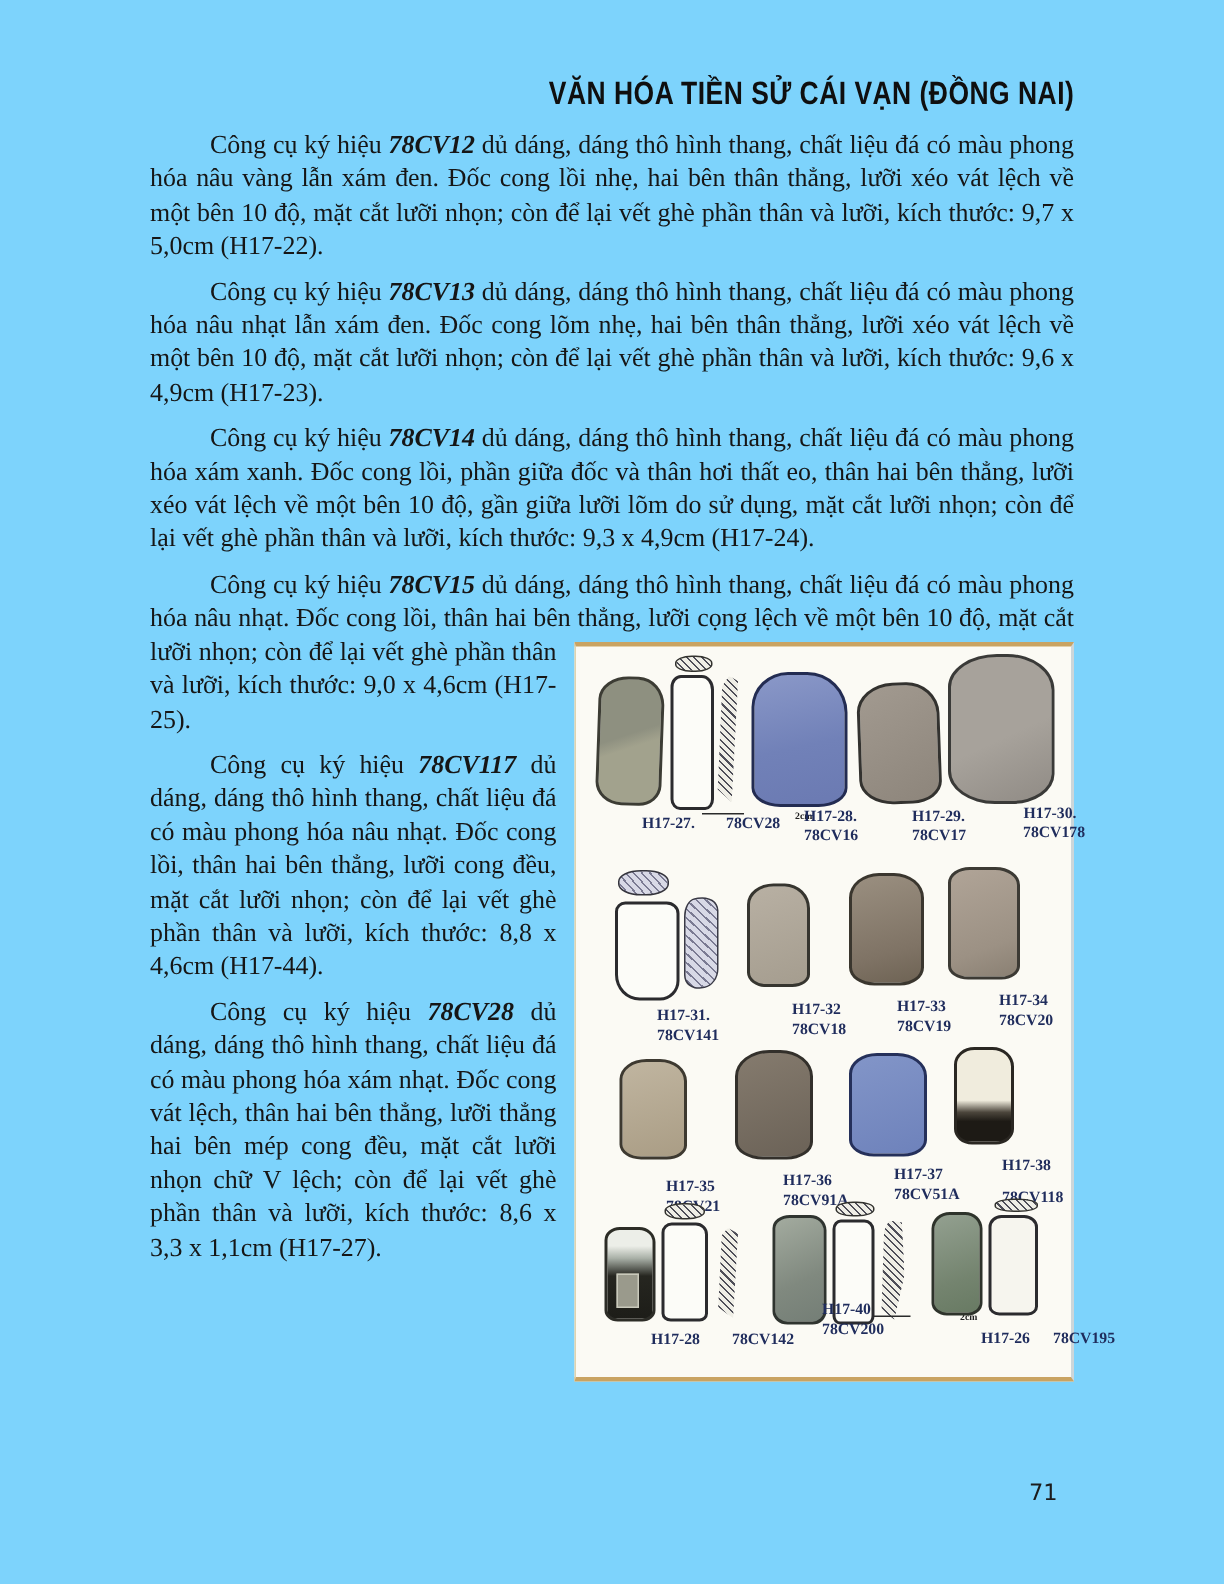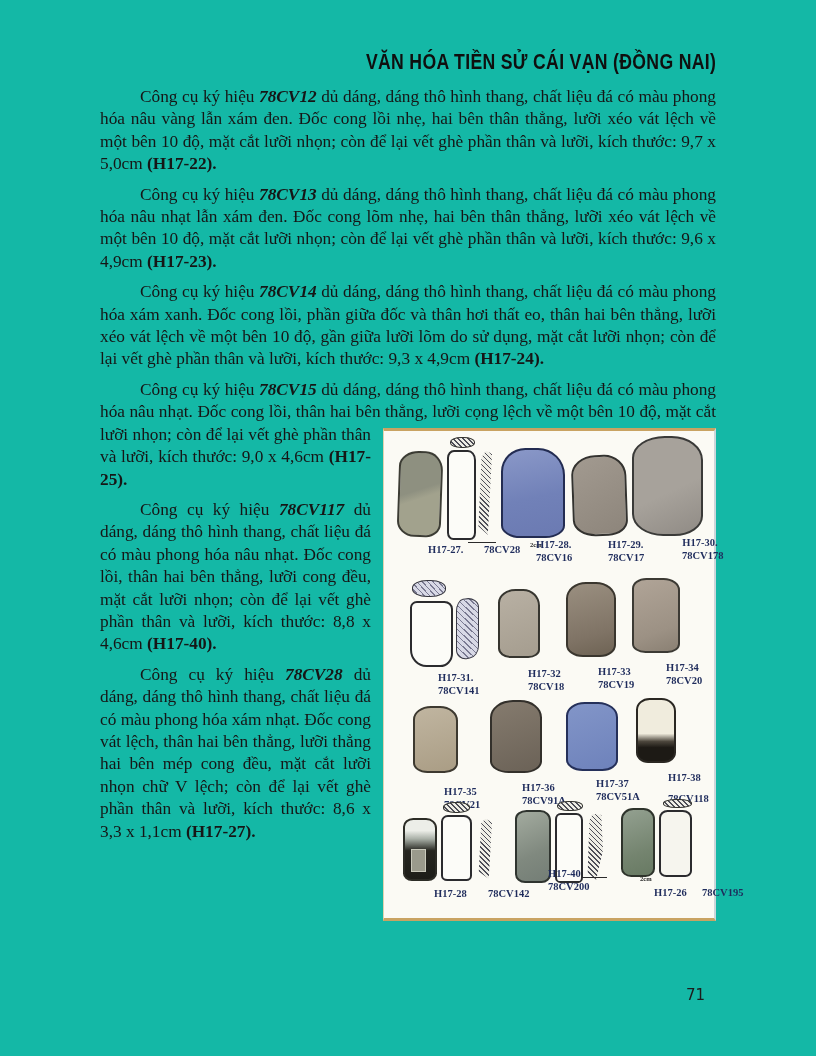--- a/index.html
+++ b/index.html
@@ -1,26 +1,26 @@
 <!DOCTYPE html>
 <html><head>
 <meta charset="utf-8">
 <style>
   html,body{margin:0;padding:0;background:#e8e8e8;}
-  .page{position:relative;width:816px;height:1056px;margin:0 auto;background:#14b8a6;
+  .page{position:relative;width:816px;height:1056px;margin:0 auto;background:#7dd3fc;
         font-family:"Liberation Serif",serif;color:#161616;overflow:hidden;}
   .running-head{position:absolute;top:50px;right:100px;
         font-family:"Liberation Sans",sans-serif;font-weight:700;font-size:21.5px;
         white-space:nowrap;transform:scaleX(.82);transform-origin:100% 50%;
         letter-spacing:.4px;color:#0f0f0f;}
   .content{position:absolute;left:100px;top:86px;width:616px;
         font-size:17.3px;line-height:22.4px;text-align:justify;}
   .para{margin:0 0 8px 0;text-indent:40px;}
   .code{font-style:italic;font-weight:700;}
-  .ref{font-weight:700;margin-top:39px;}
+  .ref{font-weight:400;margin-top:39px;}
   
   .plate{float:right;width:330px;height:487px;margin:4px 0 6px 12px;position:relative;
         background:#fbfaf4;
         border-top:3px solid #c9a362;border-bottom:3px solid #c9a362;
         border-left:1px solid #e0d3ae;border-right:2px solid #ccd6da;}
   .stone{position:absolute;box-sizing:border-box;}
   .lab{position:absolute;font-weight:700;font-size:10.5px;line-height:13.5px;
         color:#1f2c5c;text-align:center;white-space:nowrap;
         font-family:"Liberation Serif",serif;}
   .hatch{background:repeating-linear-gradient(45deg,#4e4e58 0,#4e4e58 1px,rgba(0,0,0,0) 1px,rgba(0,0,0,0) 3.5px),#efeee6;}
@@ -156,21 +156,21 @@
         <span class="stone" style="left:237px;top:377px;width:34px;height:69px;border:2px solid #2e332b;border-radius:36% 34% 28% 30%/16% 16% 12% 12%;background:linear-gradient(160deg,#93a090,#74846f 65%,#687a63);"></span>
         <span class="stone draw" style="left:275px;top:379px;width:33px;height:67px;border-radius:26% 28% 20% 22%/12% 12% 9% 9%;background:#f6f5ee;"></span>
         <span class="stone hatch" style="left:279px;top:368px;width:29px;height:9px;border:1.5px solid #32322e;border-radius:45%;"></span>
         <span class="lab" style="left:230px;top:455px;width:48px;">H17-26</span>
         <span class="lab" style="left:278px;top:455px;width:54px;">78CV195</span>
 
       </span><span>và lưỡi, kích thước: 9,0 x 4,6cm </span><span class="ref">(H17-25).</span>
     </div>
 
     <div class="para">
-      <span>Công cụ ký hiệu </span><span class="code">78CV117</span><span> dủ dáng, dáng thô hình thang, chất liệu đá có màu phong hóa nâu nhạt. Đốc cong lồi, thân hai bên thẳng, lưỡi cong đều, mặt cắt lưỡi nhọn; còn để lại vết ghè phần thân và lưỡi, kích thước: 8,8 x 4,6cm </span><span class="ref">(H17-40).</span>
+      <span>Công cụ ký hiệu </span><span class="code">78CV117</span><span> dủ dáng, dáng thô hình thang, chất liệu đá có màu phong hóa nâu nhạt. Đốc cong lồi, thân hai bên thẳng, lưỡi cong đều, mặt cắt lưỡi nhọn; còn để lại vết ghè phần thân và lưỡi, kích thước: 8,8 x 4,6cm </span><span class="ref">(H17-44).</span>
     </div>
 
     <div class="para">
       <span>Công cụ ký hiệu </span><span class="code">78CV28</span><span> dủ dáng, dáng thô hình thang, chất liệu đá có màu phong hóa xám nhạt. Đốc cong vát lệch, thân hai bên thẳng, lưỡi thẳng hai bên mép cong đều, mặt cắt lưỡi nhọn chữ V lệch; còn để lại vết ghè phần thân và lưỡi, kích thước: 8,6 x 3,3 x 1,1cm </span><span class="ref">(H17-27).</span>
     </div>
 
   </div>
 
   <div class="page-number">71</div>
 </div>

